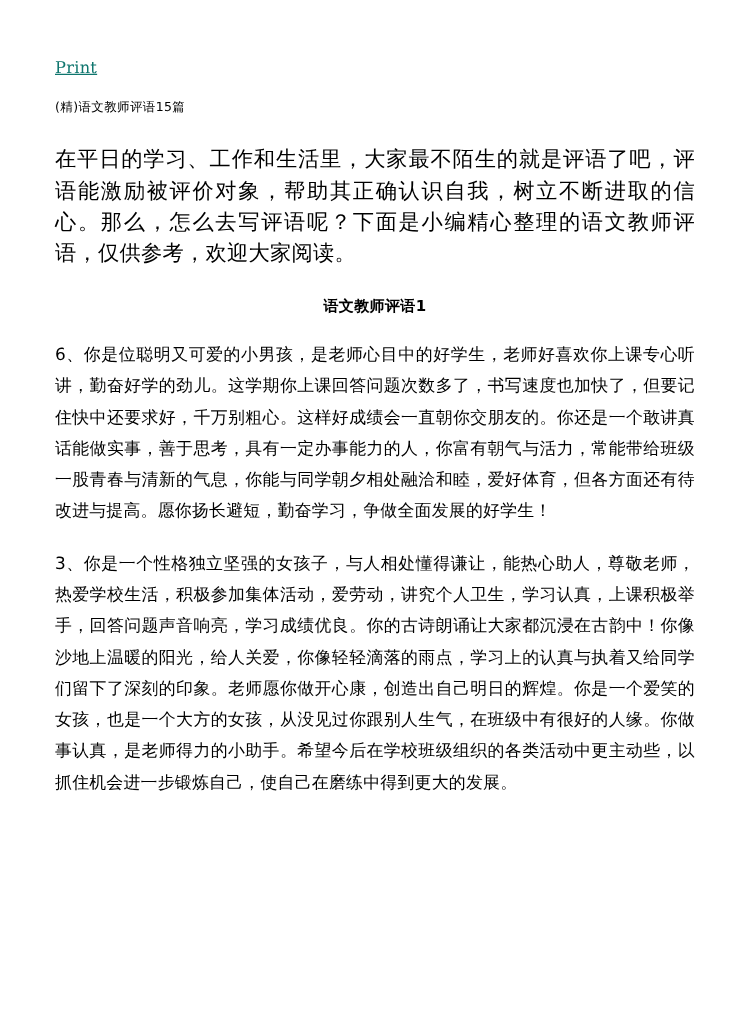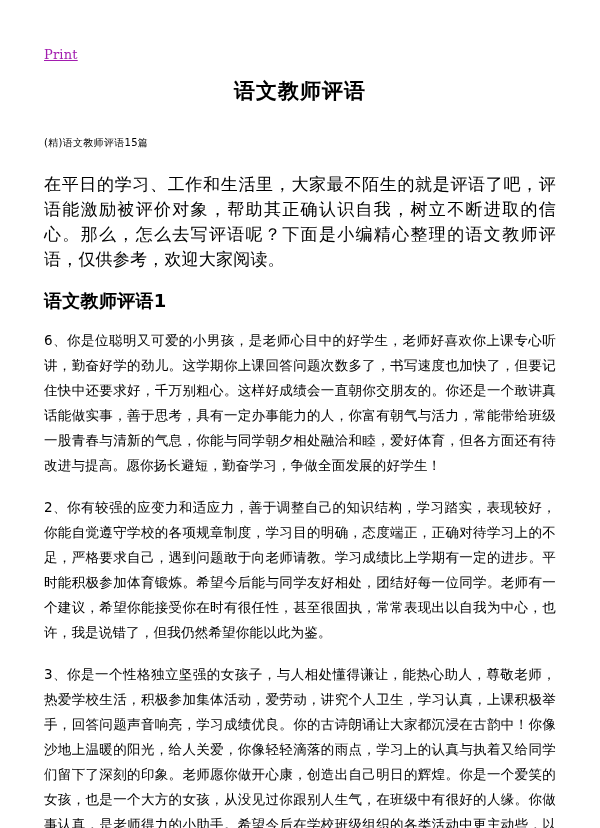--- a/index.html
+++ b/index.html
@@ -21,21 +21,21 @@
     box-sizing: border-box;
     padding: 0;
     overflow: hidden;
   }
   .print-link {
     position: absolute;
     top: 47px;
     left: 44px;
     font-size: 13px;
     line-height: 16px;
-    color: #a21caf;
+    color: #0f766e;
     font-family: "DejaVu Serif", "Liberation Serif", serif;
     letter-spacing: 0.2px;
   }
   .content {
     position: absolute;
     top: 76px;
     left: 44px;
     width: 512px;
   }
   h1.doc-title {
@@ -54,25 +54,26 @@
     letter-spacing: 0.3px;
   }
   .intro {
     font-size: 17px;
     line-height: 25px;
     margin: 0 0 18px 0;
     text-align: justify;
     letter-spacing: 0.2px;
   }
   h2.section-head {
-    font-size: 18px;
+    font-size: 12px;
     line-height: 22px;
     font-weight: bold;
     margin: 0 0 16px 0;
     letter-spacing: 0.3px;
+    text-align: center;
   }
   p.para {
     font-size: 13.5px;
     line-height: 25px;
     margin: 0 0 17px 0;
     text-align: justify;
     letter-spacing: 0.2px;
   }
   p.para:last-child {
     margin-bottom: 0;
@@ -80,26 +81,24 @@
 </style>
 </head>
 <body>
 
 <div class="page">
 
   <a class="print-link" href="#">Print</a>
 
   <div class="content">
 
-    <h1 class="doc-title">语文教师评语</h1>
 
     <p class="subtitle">(精)语文教师评语15篇</p>
 
     <p class="intro">在平日的学习、工作和生活里，大家最不陌生的就是评语了吧，评语能激励被评价对象，帮助其正确认识自我，树立不断进取的信心。那么，怎么去写评语呢？下面是小编精心整理的语文教师评语，仅供参考，欢迎大家阅读。</p>
 
     <h2 class="section-head">语文教师评语1</h2>
 
     <p class="para">6、你是位聪明又可爱的小男孩，是老师心目中的好学生，老师好喜欢你上课专心听讲，勤奋好学的劲儿。这学期你上课回答问题次数多了，书写速度也加快了，但要记住快中还要求好，千万别粗心。这样好成绩会一直朝你交朋友的。你还是一个敢讲真话能做实事，善于思考，具有一定办事能力的人，你富有朝气与活力，常能带给班级一股青春与清新的气息，你能与同学朝夕相处融洽和睦，爱好体育，但各方面还有待改进与提高。愿你扬长避短，勤奋学习，争做全面发展的好学生！</p>
-    <p class="para">2、你有较强的应变力和适应力，善于调整自己的知识结构，学习踏实，表现较好，你能自觉遵守学校的各项规章制度，学习目的明确，态度端正，正确对待学习上的不足，严格要求自己，遇到问题敢于向老师请教。学习成绩比上学期有一定的进步。平时能积极参加体育锻炼。希望今后能与同学友好相处，团结好每一位同学。老师有一个建议，希望你能接受你在时有很任性，甚至很固执，常常表现出以自我为中心，也许，我是说错了，但我仍然希望你能以此为鉴。</p>
     <p class="para">3、你是一个性格独立坚强的女孩子，与人相处懂得谦让，能热心助人，尊敬老师，热爱学校生活，积极参加集体活动，爱劳动，讲究个人卫生，学习认真，上课积极举手，回答问题声音响亮，学习成绩优良。你的古诗朗诵让大家都沉浸在古韵中！你像沙地上温暖的阳光，给人关爱，你像轻轻滴落的雨点，学习上的认真与执着又给同学们留下了深刻的印象。老师愿你做开心康，创造出自己明日的辉煌。你是一个爱笑的女孩，也是一个大方的女孩，从没见过你跟别人生气，在班级中有很好的人缘。你做事认真，是老师得力的小助手。希望今后在学校班级组织的各类活动中更主动些，以抓住机会进一步锻炼自己，使自己在磨练中得到更大的发展。</p>
 
   </div>
 </div>
 
 </body></html>

